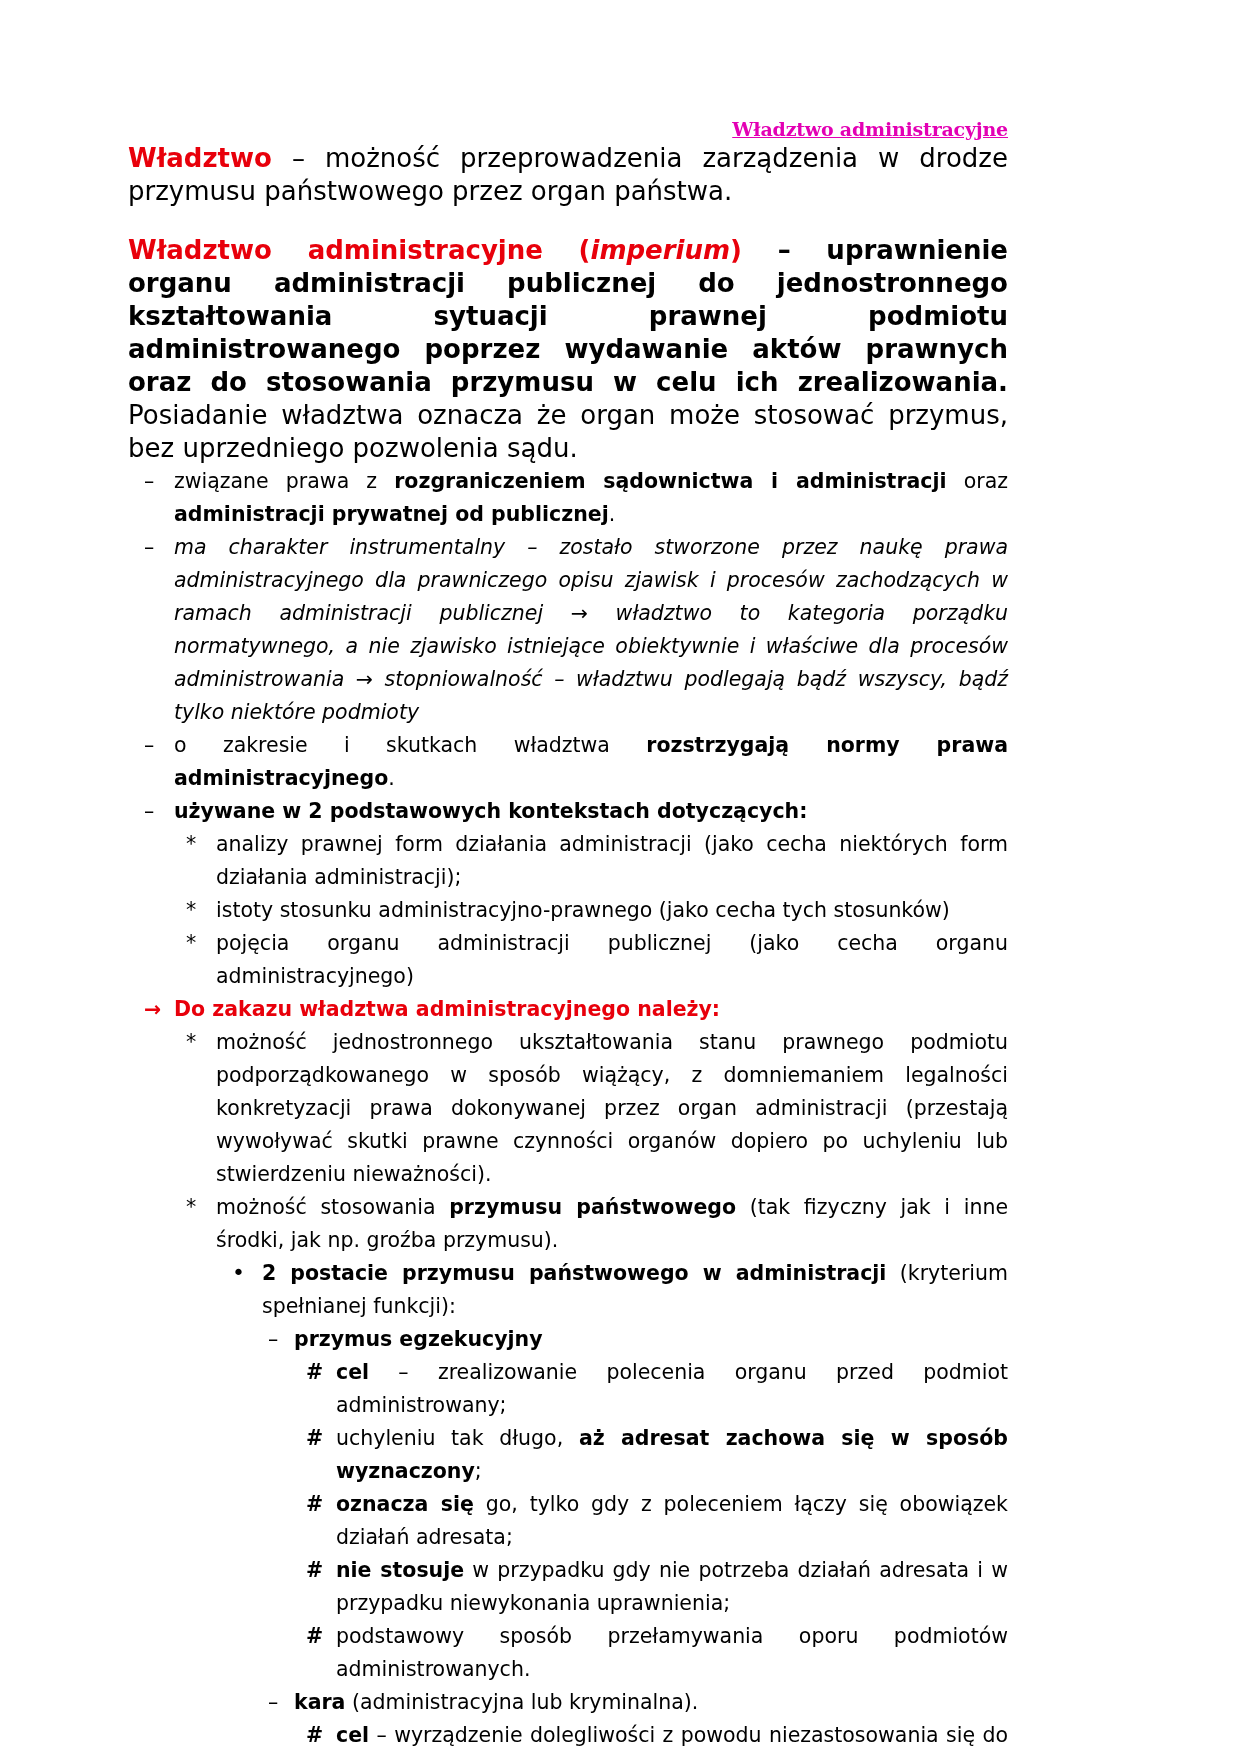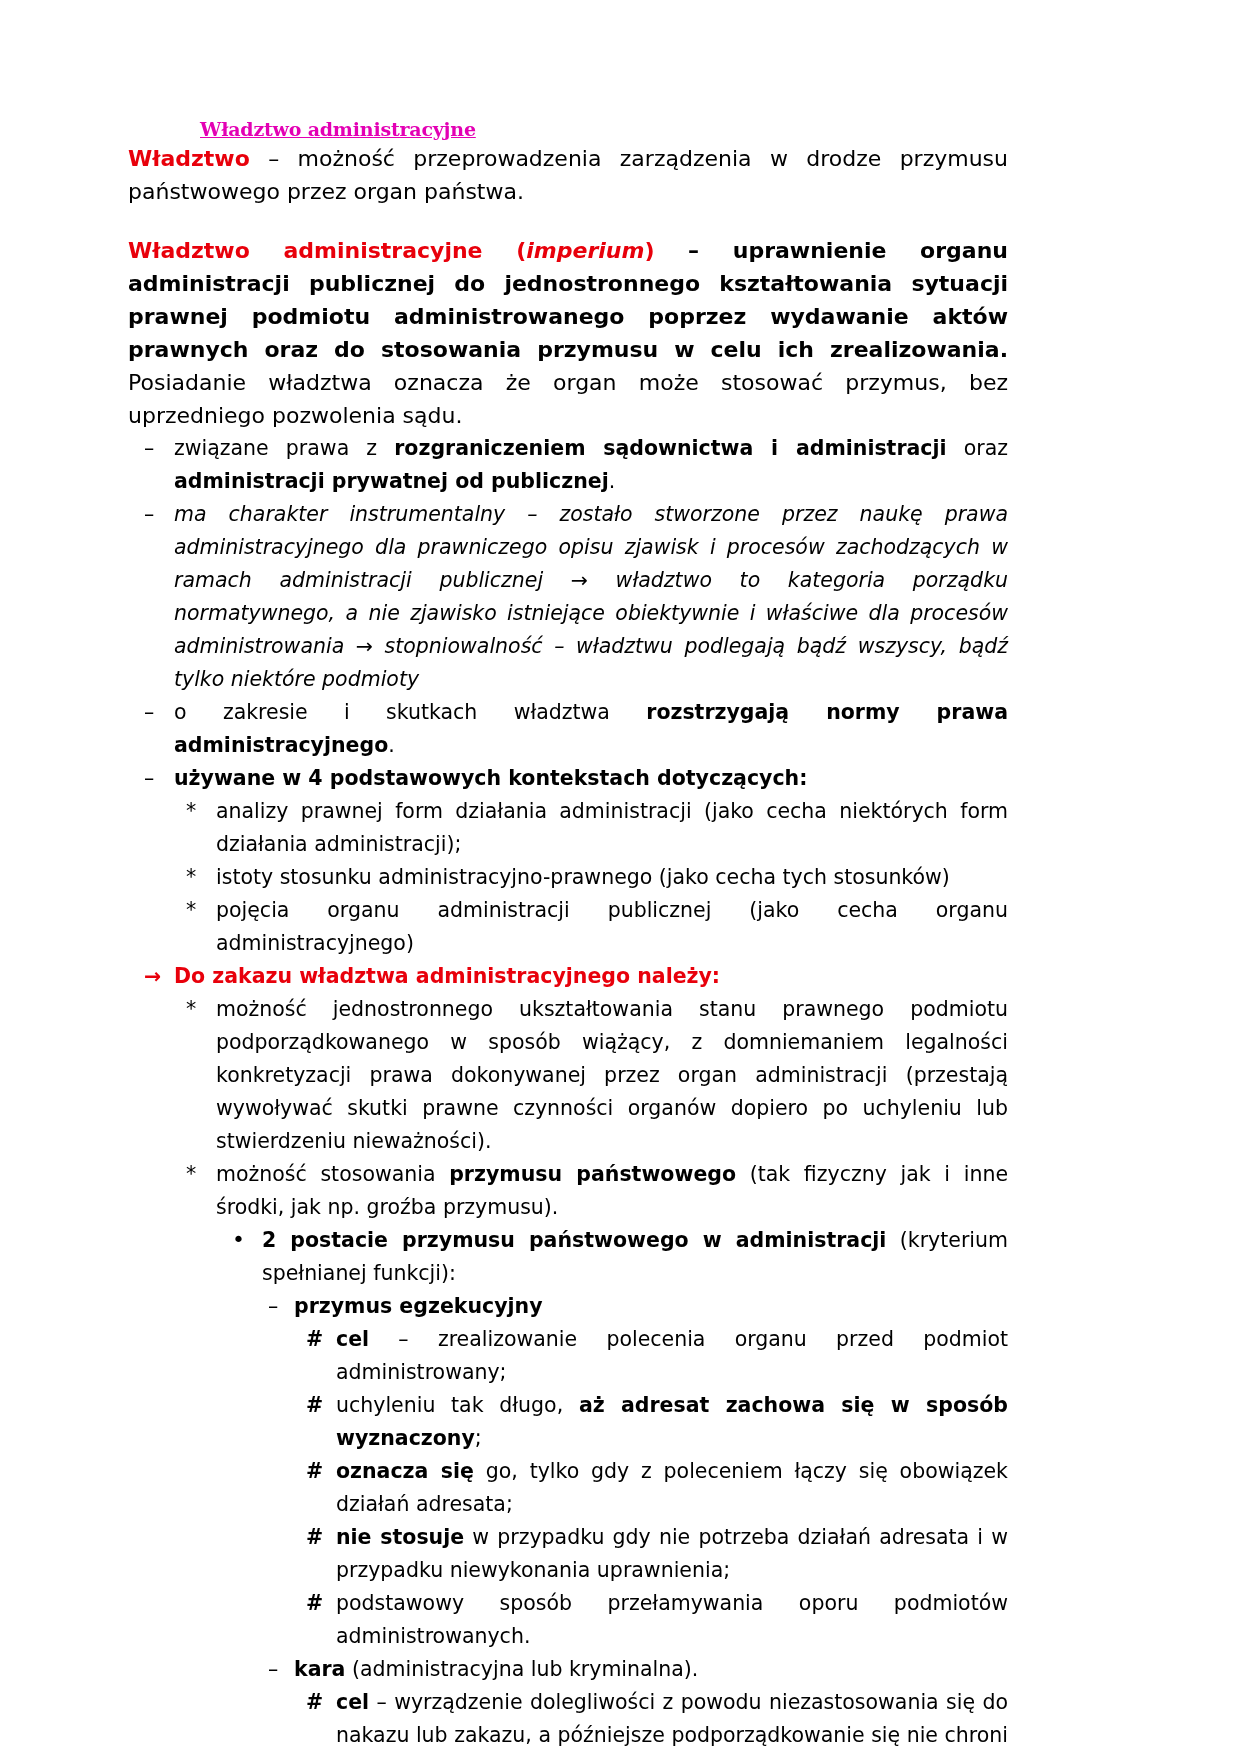--- a/index.html
+++ b/index.html
@@ -17,39 +17,40 @@
   }
   .page {
     position: absolute;
     left: 128px;
     top: 118px;
     width: 880px;
   }
 
   
   .para {
-    font-size: 22px;
+    font-size: 26px;
     line-height: 33px;
     text-align: justify;
     margin: 0;
   }
   .b   { font-weight: bold; }
   .i   { font-style: italic; }
   .u   { }
   .red { color: #e8000b; }
 
   
   .doc-title {
     font-family: "DejaVu Serif", serif;
     font-weight: bold;
     font-size: 19px;
     color: #e300b4;
     text-decoration: underline;
     margin: 0 0 2px 72px;
     letter-spacing: -0.2px;
+    text-align: right;
   }
   .spacer-md { height: 26px; }
 
   
   .li {
     position: relative;
     text-align: justify;
     font-size: 20.5px;
     line-height: 33px;
   }
@@ -108,21 +109,21 @@
     <span class="body i"><span>ma charakter instrumentalny – zostało stworzone przez naukę prawa administracyjnego dla prawniczego opisu zjawisk i procesów zachodzących w ramach administracji publicznej → władztwo to kategoria porządku normatywnego, a nie zjawisko istniejące obiektywnie i właściwe dla procesów administrowania → stopniowalność – władztwu podlegają bądź wszyscy, bądź tylko niektóre podmioty</span></span>
   </div>
 
   <div class="li lvl1">
     <span class="marker">–</span>
     <span class="body"><span>o zakresie i skutkach władztwa </span><span class="b">rozstrzygają normy prawa administracyjnego</span><span>.</span></span>
   </div>
 
   <div class="li lvl1">
     <span class="marker">–</span>
-    <span class="body b"><span>używane w 4 podstawowych kontekstach dotyczących:</span></span>
+    <span class="body b"><span>używane w 2 podstawowych kontekstach dotyczących:</span></span>
   </div>
 
   <div class="li lvl2">
     <span class="marker">*</span>
     <span class="body"><span>analizy prawnej form działania administracji (</span><span class="u">jako cecha niektórych form działania administracji</span><span>);</span></span>
   </div>
 
   <div class="li lvl2">
     <span class="marker">*</span>
     <span class="body"><span>istoty stosunku administracyjno-prawnego (</span><span class="u">jako cecha tych stosunków</span><span>)</span></span>

